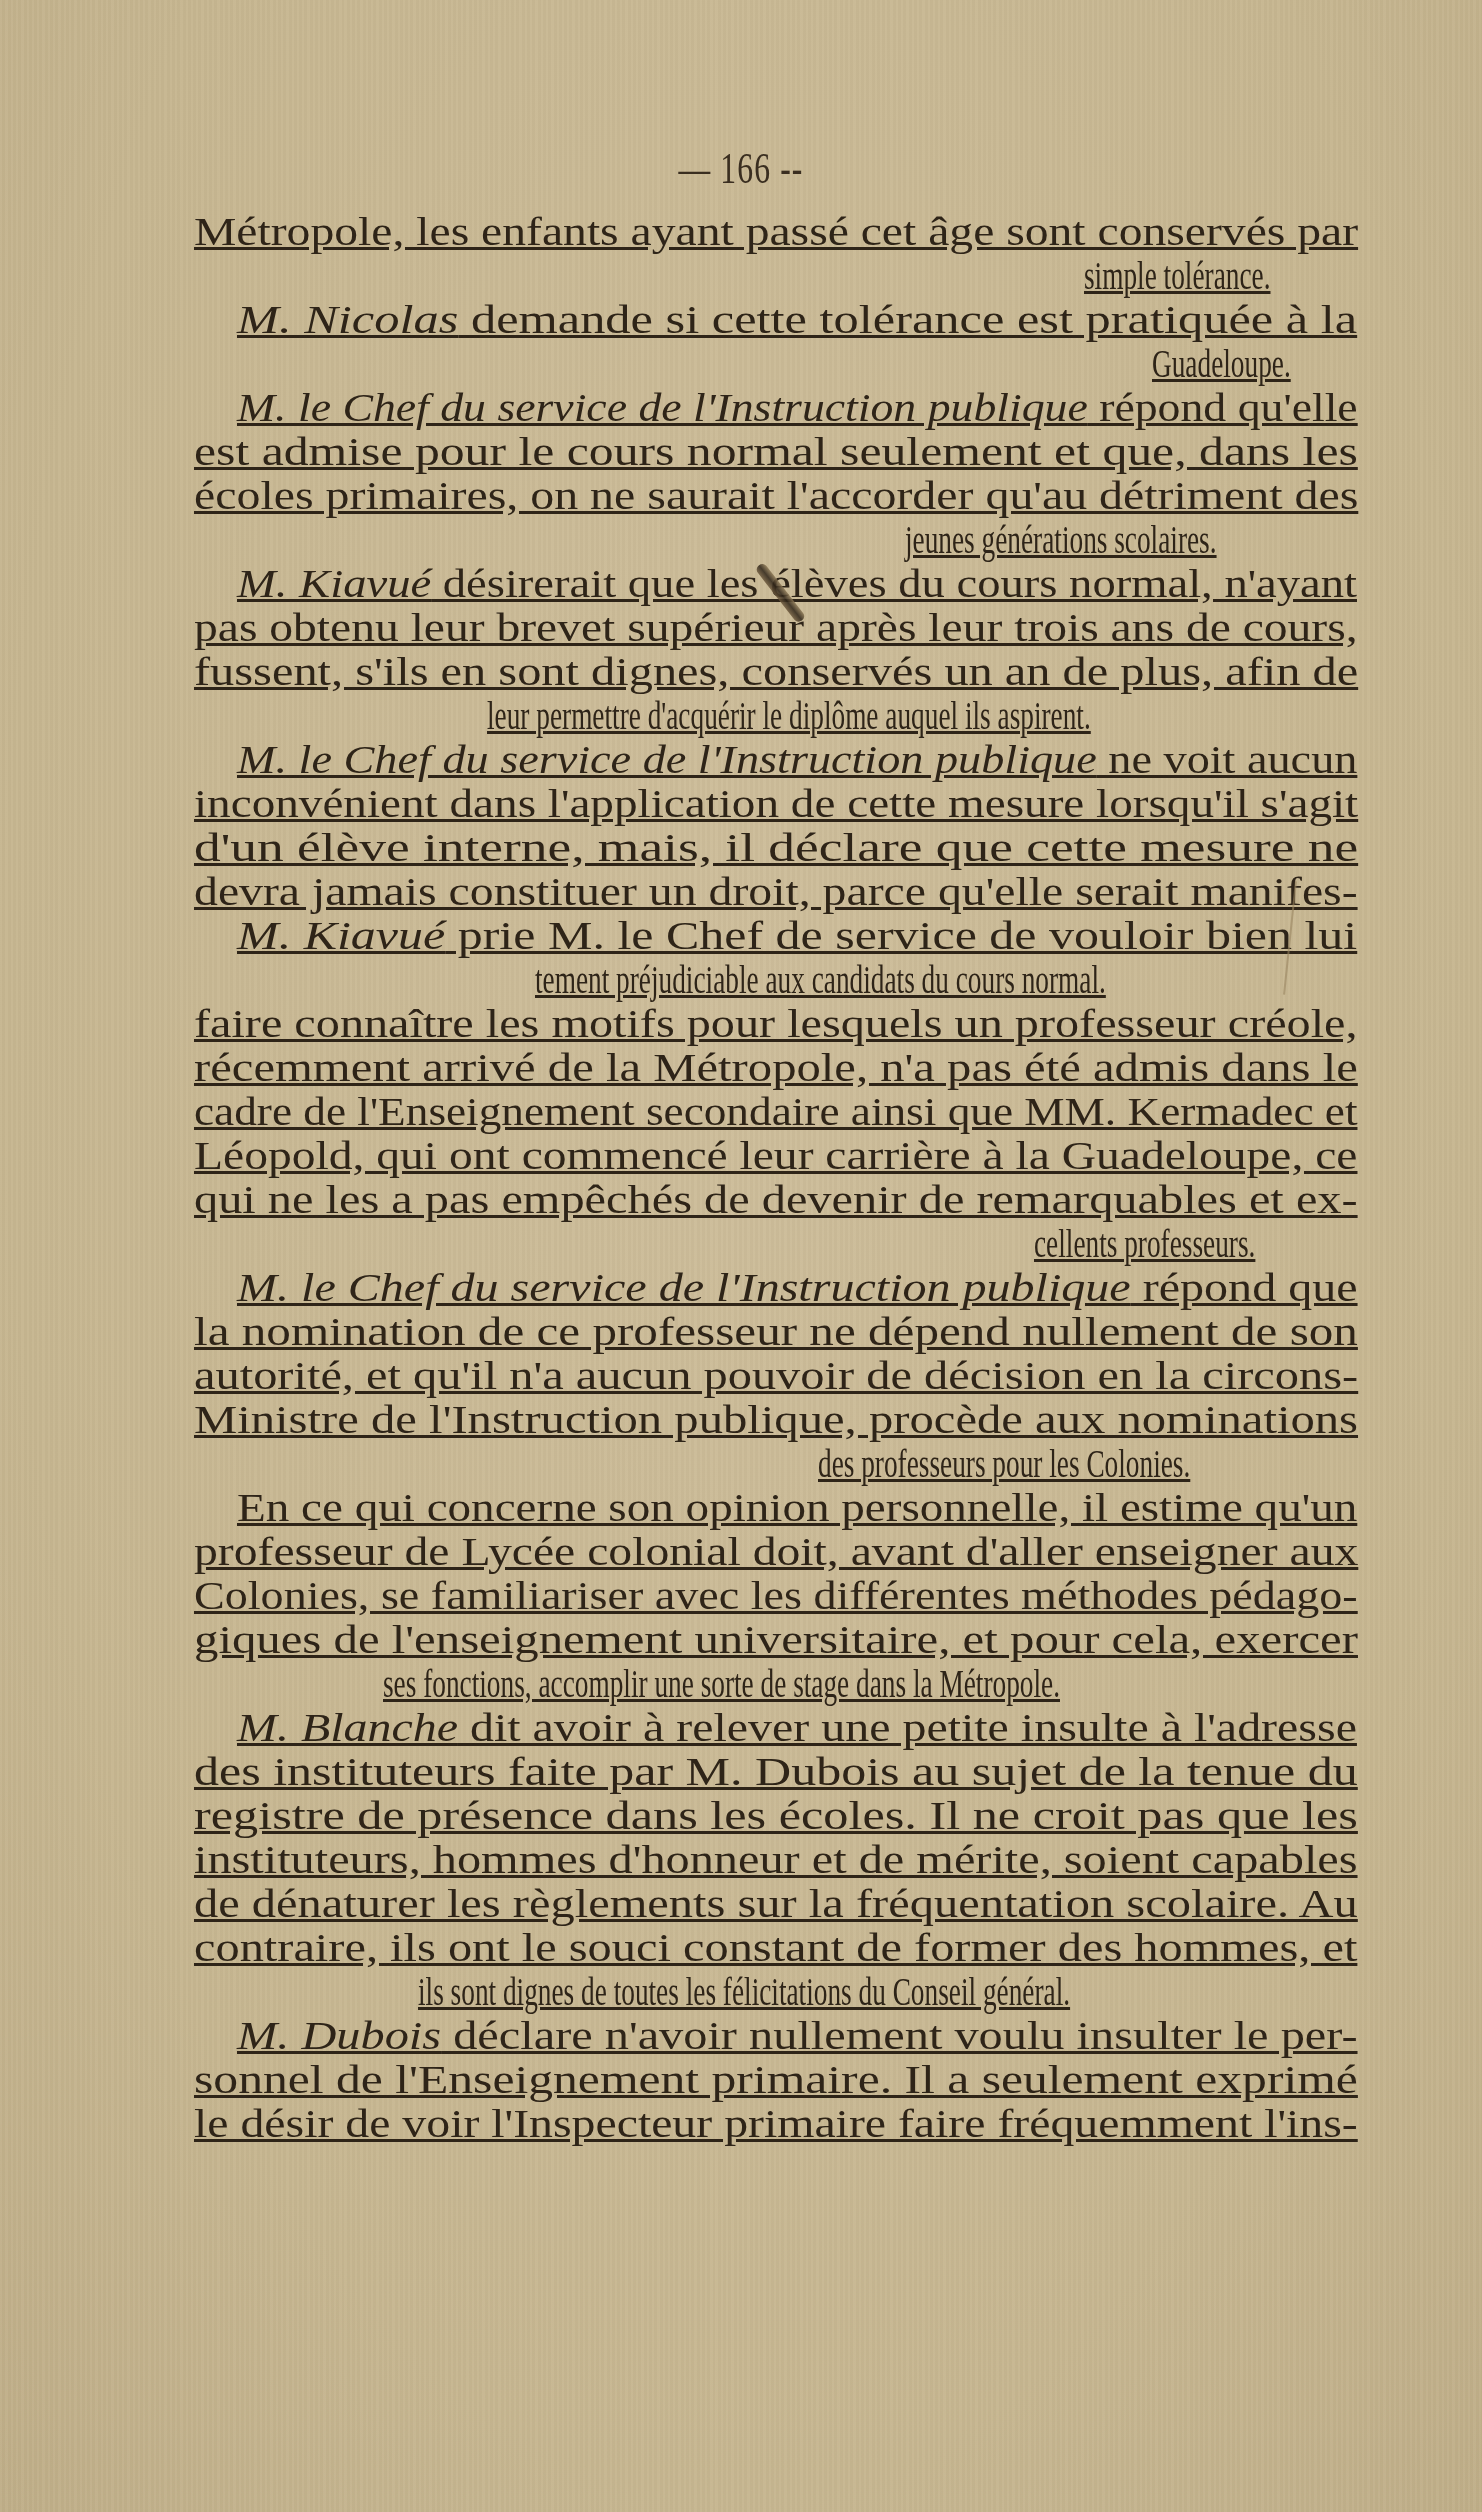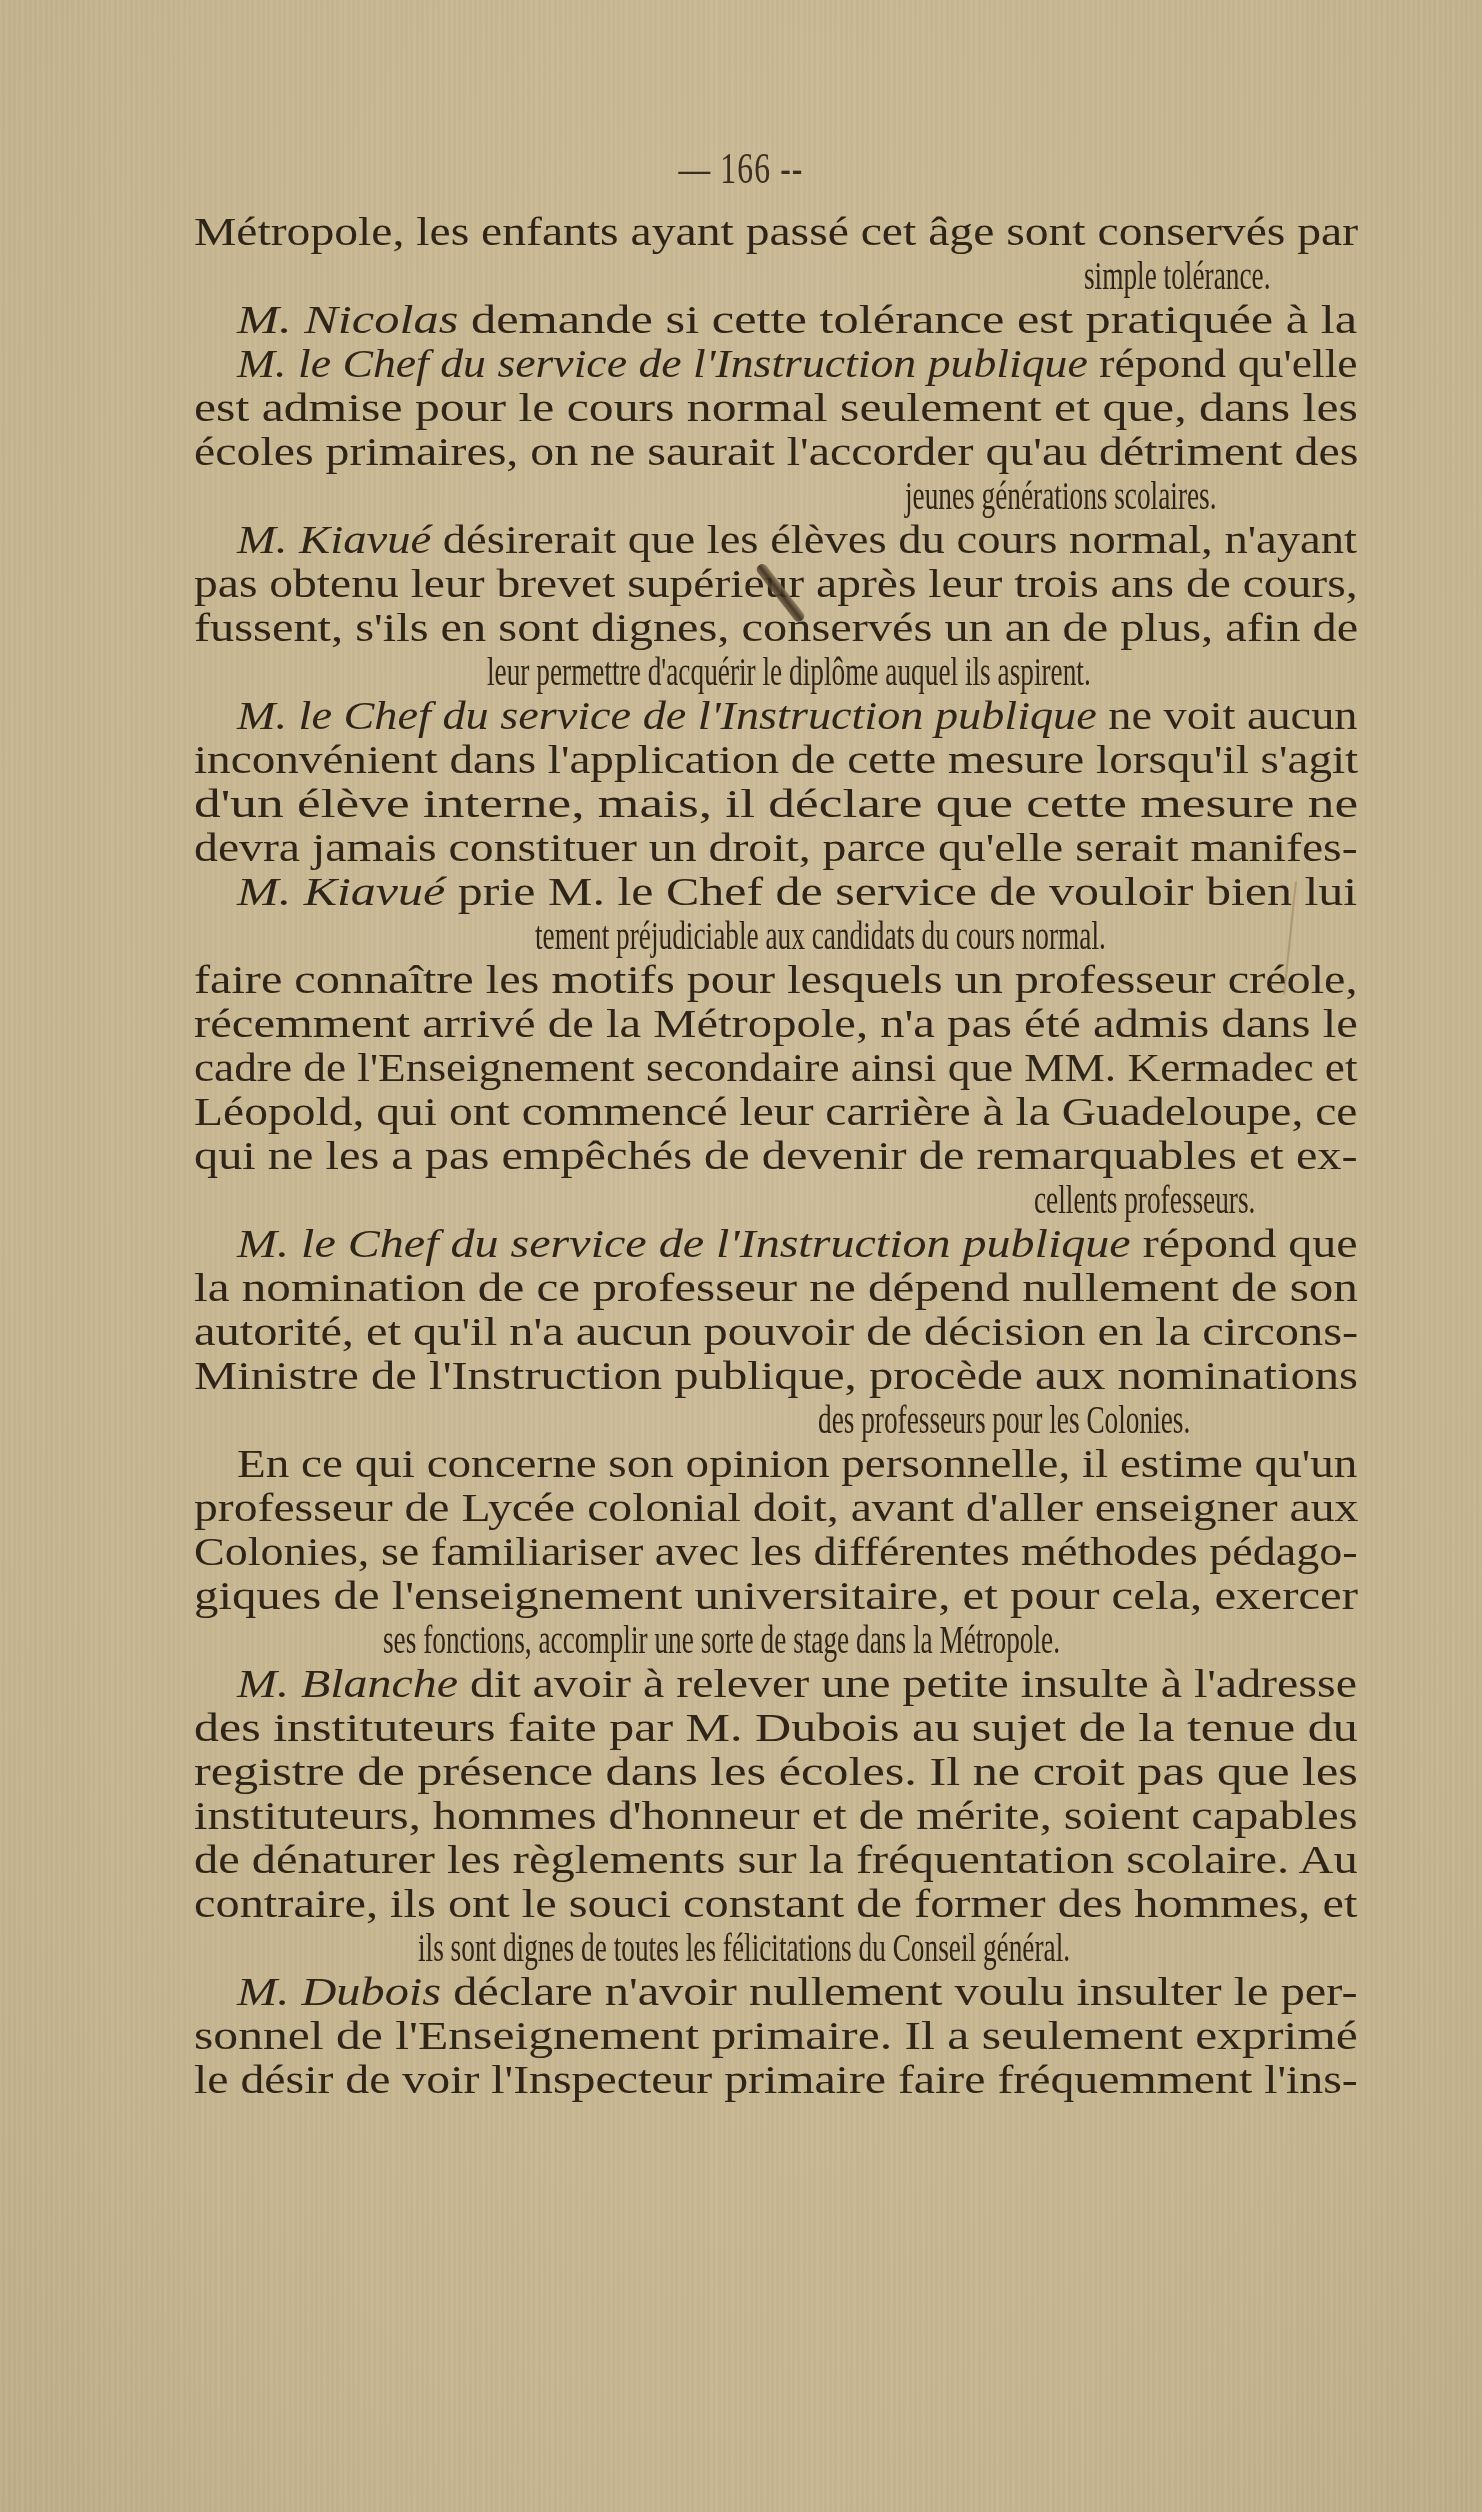--- a/index.html
+++ b/index.html
@@ -43,20 +43,21 @@
     width: 1156px;
   }
   .line {
     height: 44px;
     line-height: 44px;
     font-size: 39px;
     white-space: nowrap;
     display: flex;
     justify-content: space-between;
     overflow: visible;
+    text-decoration: underline;
   }
   .line .inner {
     display: inline-block;
     transform-origin: 0 50%;
     white-space: nowrap;
   }
   .line.indent { padding-left: 43px; }
   .line.last { justify-content: flex-end; }
   .it { font-style: italic; }
   .fold-mark {
@@ -89,20 +90,23 @@
   <div class="text-block" id="text-block">
       <div class="line">
         <span class="inner" style="transform: scaleX(1.2215);"><span>Métropole, les enfants ayant passé cet âge sont conservés par</span></span>
       </div>
       <div class="line last">
         <span class="inner" style="transform: scaleX(0.7);"><span>simple tolérance.</span></span>
       </div>
       <div class="line indent">
         <span class="inner" style="transform: scaleX(1.293);"><span class="it">M. Nicolas</span><span> demande si cette tolérance est pratiquée à la</span></span>
       </div>
+      <div class="line last">
+        <span class="inner" style="transform: scaleX(0.7);"><span>Guadeloupe.</span></span>
+      </div>
       <div class="line indent">
         <span class="inner" style="transform: scaleX(1.1729);"><span class="it">M. le Chef du service de l'Instruction publique</span><span> répond qu'elle</span></span>
       </div>
       <div class="line">
         <span class="inner" style="transform: scaleX(1.2747);"><span>est admise pour le cours normal seulement et que, dans les</span></span>
       </div>
       <div class="line">
         <span class="inner" style="transform: scaleX(1.2274);"><span>écoles primaires, on ne saurait l'accorder qu'au détriment des</span></span>
       </div>
       <div class="line last">

